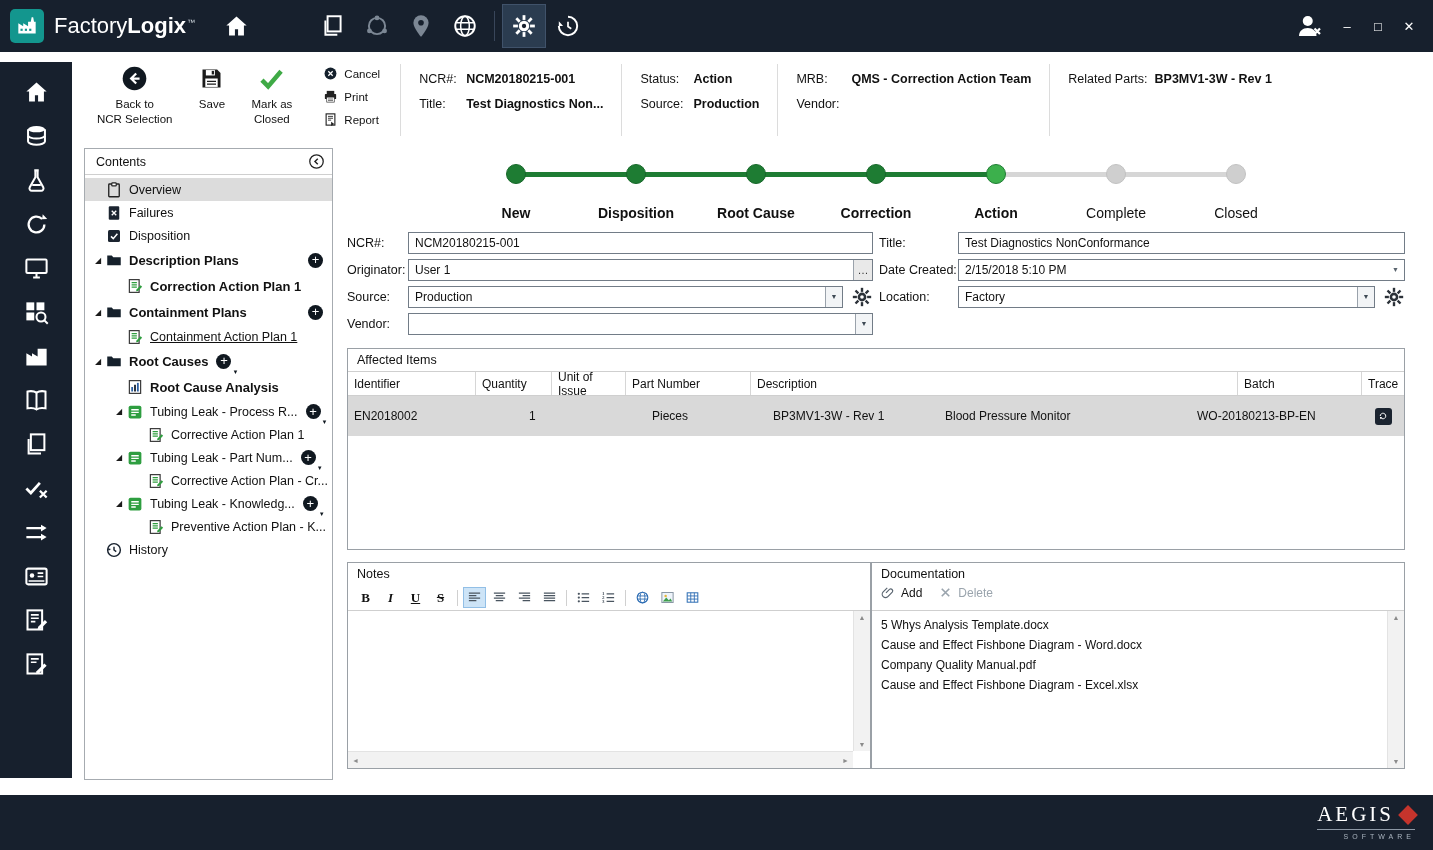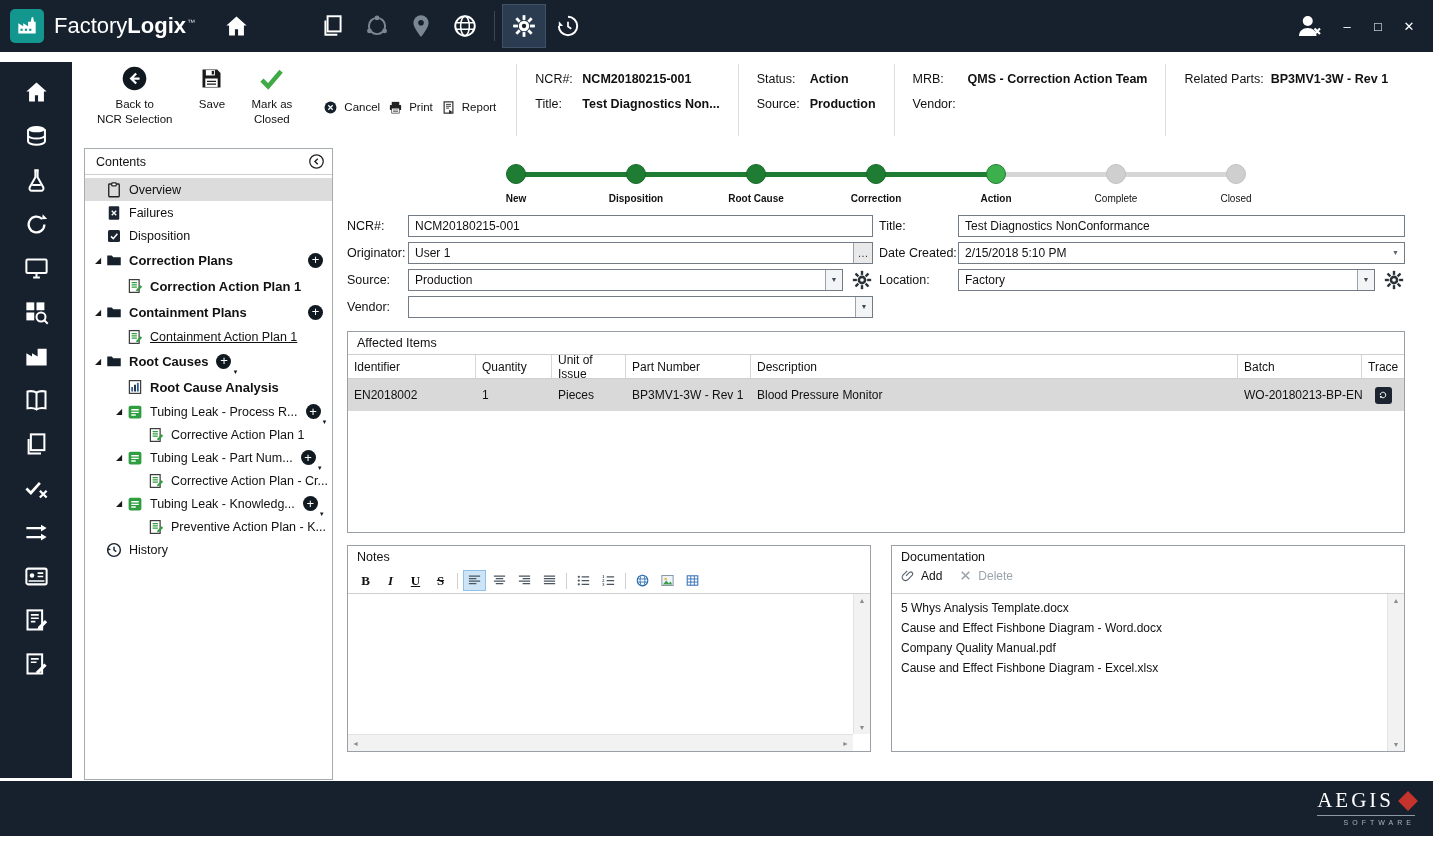--- a/index.html
+++ b/index.html
@@ -24,34 +24,34 @@
   .user-ic { width:30px; height:30px; }
   .user-ic svg { width:30px; height:30px; }
   .win-ctl { color:#fff; font-size:13px; width:16px; text-align:center; line-height:1; }
 
   
   .side { position:absolute; left:0; top:62px; width:72px; height:716px; background:#17202d; display:flex; flex-direction:column; align-items:center; padding-top:8px; }
   .sb-btn { width:46px; height:44px; display:flex; align-items:center; justify-content:center; flex:none; }
   .sb-btn svg { width:27px; height:27px; }
 
   
-  .bottombar { position:absolute; bottom:14px; left:0; right:0; height:55px; background:#17202d; }
+  .bottombar { position:absolute; bottom:0; left:0; right:0; height:55px; background:#17202d; }
   .footer-logo { position:absolute; right:18px; top:7px; display:flex; flex-direction:column; align-items:flex-end; }
   .aegis-line { display:flex; align-items:center; gap:7px; border-bottom:1px solid #8d98a5; padding-bottom:2px; }
   .aegis-txt { color:#fff; font-family:"Liberation Serif", serif; font-size:21px; letter-spacing:3px; }
   .diamond { width:14px; height:14px; background:#c5342c; transform:rotate(45deg); flex:none; }
   .aegis-sub { color:#aab4bf; font-size:7px; letter-spacing:4px; margin-top:3px; }
 
   
   .toolbar { position:absolute; left:84px; right:0; top:52px; height:96px; display:flex; align-items:stretch; padding-top:8px; }
   .tbtn { display:flex; flex-direction:column; align-items:center; margin:0 13px; padding-top:5px; }
   .tbtn .ic { width:27px; height:27px; }
   .tbtn .ic svg { width:27px; height:27px; }
   .tb-lbl { font-size:11.5px; text-align:center; margin-top:5px; line-height:1.3; color:#111; }
-  .tb-stack { display:flex; flex-direction:row; gap:8px; margin:6px 18px 0; }
+  .tb-stack { display:flex; flex-direction:column; gap:8px; margin:6px 18px 0; }
   .stack-btn { display:flex; align-items:center; gap:6px; font-size:11.5px; }
   .stack-btn .ic { width:15px; height:15px; }
   .stack-btn .ic svg { width:15px; height:15px; }
   .tb-sep { width:1px; background:#dcdcdc; margin:4px 2px 12px; }
   .tb-info { display:flex; flex-direction:column; gap:11px; padding:12px 16px 0; }
   .ti-row { display:flex; font-size:12.5px; white-space:nowrap; }
   .ti-label { margin-right:7px; }
   .w1 { min-width:40px; } .w2 { min-width:46px; } .w3 { min-width:48px; }
   .ti-val { font-weight:bold; }
 
@@ -78,21 +78,21 @@
   .detail { position:absolute; left:347px; top:148px; right:28px; bottom:70px; background:#fff; }
 
   .stepper { width:840px; margin:16px auto 8px; display:flex; }
   .step { width:120px; position:relative; display:flex; flex-direction:column; align-items:center; }
   .conn { position:absolute; top:8px; left:-60px; width:120px; height:5px; }
   .conn.g { background:#1e7c33; } .conn.p { background:#d6d6d6; }
   .dot { width:20px; height:20px; border-radius:50%; position:relative; z-index:1; }
   .dot.done { background:#1e7c33; border:1px solid #17682a; }
   .dot.current { background:#3cb04c; border:1px solid #1e7c33; }
   .dot.pending { background:#cfcfcf; border:1px solid #c2c2c2; }
-  .step-lbl { margin-top:9px; font-size:10px; }
+  .step-lbl { margin-top:21px; font-size:14px; }
   .step.done .step-lbl, .step.current .step-lbl { font-weight:bold; }
 
   .form-area { margin-top:8px; }
   .f-row { display:flex; align-items:center; height:27px; }
   .f-label { width:61px; font-size:12.5px; flex:none; }
   .f-left { width:465px; display:flex; align-items:center; flex:none; }
   .f-label-r { width:79px; margin-left:6px; font-size:12.5px; flex:none; }
   .f-right { flex:1; display:flex; align-items:center; }
   .inputbox { height:22px; border:1px solid #727c87; background:#fff; display:flex; align-items:center; font-size:12px; padding-left:6px; }
   .grow { flex:1; }
@@ -102,27 +102,27 @@
   .gear-btn { width:22px; height:22px; margin-left:8px; flex:none; }
   .gear-btn svg { width:22px; height:22px; }
 
   .groupbox { border:1px solid #9aa0a6; background:#fff; }
   .gb-title { height:22px; display:flex; align-items:center; padding-left:9px; font-size:12.5px; }
   #affected { margin-top:11px; height:202px; display:flex; flex-direction:column; }
   .ai-head, .ai-row { display:grid; grid-template-columns:128px 76px 74px 125px 1fr 124px 42px; }
   .ai-head { border-top:1px solid #cfcfcf; border-bottom:1px solid #cfcfcf; }
   .ai-hcell { height:23px; display:flex; align-items:center; padding:0 6px; font-size:12px; border-right:1px solid #d6d6d6; }
   .ai-hcell:last-child { border-right:none; }
-  .ai-row { height:32px; }
+  .ai-row { height:40px;gap:47px; }
   .ai-row.selected { background:#d9d9d9; }
   .ai-cell { display:flex; align-items:center; padding:0 6px; font-size:12px; white-space:nowrap; overflow:hidden; }
   .trace-btn { width:17px; height:17px; background:#1b2430; border-radius:3px; display:flex; align-items:center; justify-content:center; }
   .trace-btn svg { width:12px; height:12px; }
 
-  .bottom { display:flex; gap:20px; margin-top:12px; }
+  .bottom { display:flex; gap:0; margin-top:12px; }
   .nb { width:524px; height:207px; display:flex; flex-direction:column; }
   .db { flex:1; height:207px; display:flex; flex-direction:column; }
   .rt-toolbar { height:26px; border-bottom:1px solid #cfcfcf; display:flex; align-items:center; padding:0 5px; }
   .rt-btn { width:23px; height:21px; display:flex; align-items:center; justify-content:center; font-size:13px; margin:0 1px; border:1px solid transparent; font-family:"Liberation Serif", serif; font-weight:bold; }
   .rt-btn svg { width:15px; height:15px; }
   .rt-btn.active { background:#cde4f7; border-color:#92bfe6; }
   .rt-sep { width:1px; height:16px; background:#d0d0d0; margin:0 4px; }
   .notes-body { flex:1; position:relative; background:#fff; }
   .vsb { position:absolute; right:0; top:0; bottom:17px; width:17px; background:#f2f2f2; border-left:1px solid #e3e3e3; display:flex; flex-direction:column; justify-content:space-between; align-items:center; font-size:7px; color:#8b8b8b; padding:3px 0; }
   .vsb.full { bottom:0; }
@@ -437,21 +437,21 @@
               <rect x="4" y="4" width="16" height="16" rx="2" fill="#1b2430"></rect>
               <path d="M8 12.5l3 3 5.5-6.5" fill="none" stroke="#fff" stroke-width="2"></path>
             </svg></div>
           <span class="t-lbl">Disposition</span>
         </div>
         <div class="tree-row bold hdr" style="padding-left: 6px;">
           <span class="exp">◢</span>
           <div class="t-ic"><svg viewBox="0 0 24 24" width="100%" height="100%" xmlns="http://www.w3.org/2000/svg">
               <path d="M3 6h6l2 2.2h10V19H3z" fill="#15202b"></path>
             </svg></div>
-          <span class="t-lbl">Correction Plans</span>
+          <span class="t-lbl">Description Plans</span>
           <div class="add-btn right">+</div>
         </div>
         <div class="tree-row bold hdr" style="padding-left: 27px;">
           <span class="exp"></span>
           <div class="t-ic"><svg viewBox="0 0 24 24" width="100%" height="100%" xmlns="http://www.w3.org/2000/svg">
               <rect x="4.5" y="3.5" width="13" height="17" fill="#fff" stroke="#3a3a3a" stroke-width="1.6"></rect>
               <path d="M7.5 7.5h7M7.5 10.5h7M7.5 13.5h7" stroke="#2f9e3f" stroke-width="1.6"></path>
               <path d="M14 16.5l5.5-5.5 2 2-5.5 5.5-2.6.6z" fill="#2f9e3f"></path>
             </svg></div>
           <span class="t-lbl">Correction Action Plan 1</span>

